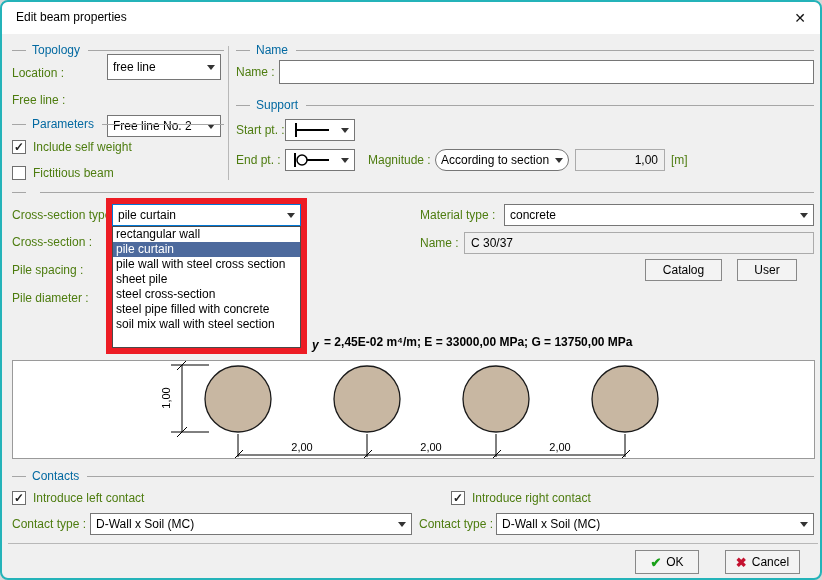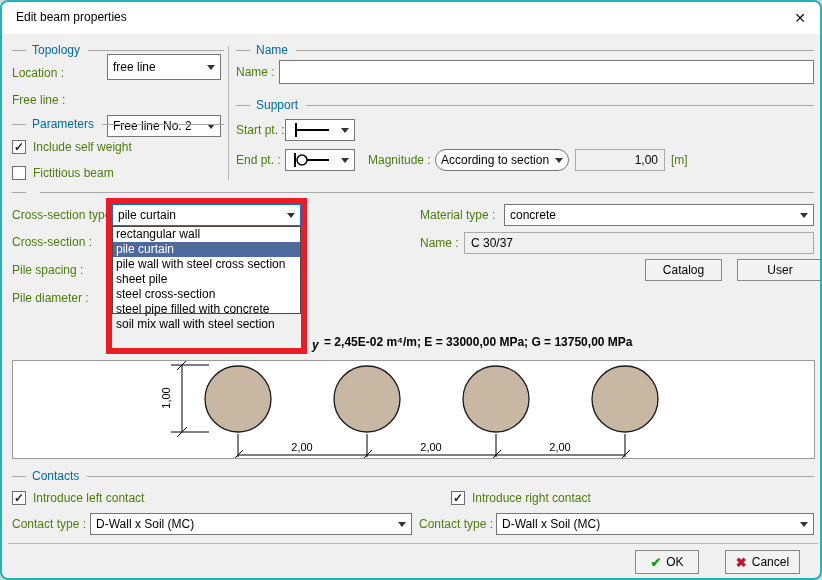--- a/index.html
+++ b/index.html
@@ -138,21 +138,21 @@
   <div class="lbl" style="left:10px; top:205px;">Cross-section type :</div>
   <div class="lbl" style="left:10px; top:232px;">Cross-section :</div>
   <div class="lbl" style="left:10px; top:260px;">Pile spacing :</div>
   <div class="lbl" style="left:10px; top:288px;">Pile diameter :</div>
 
   <div class="combo focused" style="left:110px; top:202px; width:189px; height:22px; z-index:6;">
     <span>pile curtain</span>
     <span class="arr"></span>
   </div>
 
-  <div class="ddlist" style="left:110px; top:224px; width:189px; height:88px;">
+  <div class="ddlist" style="left:110px; top:224px; width:189px; height:122px;">
     <div class="dditem">rectangular wall</div>
     <div class="dditem selected">pile curtain</div>
     <div class="dditem">pile wall with steel cross section</div>
     <div class="dditem">sheet pile</div>
     <div class="dditem">steel cross-section</div>
     <div class="dditem">steel pipe filled with concrete</div>
     <div class="dditem">soil mix wall with steel section</div>
   </div>
 
   <div class="redbox" style="left:104px; top:196px; width:201px; height:156px;"></div>
@@ -164,21 +164,21 @@
   </div>
 
   <div class="lbl" style="left:418px; top:233px;">Name :</div>
   <div class="field" style="left:462px; top:230px; width:350px; height:22px;">
     <span>C 30/37</span>
   </div>
 
   <div class="btn" style="left:643px; top:257px; width:77px; height:22px;">
     <span>Catalog</span>
   </div>
-  <div class="btn" style="left:735px; top:257px; width:86px; height:22px;">
+  <div class="btn" style="left:735px; top:257px; width:60px; height:22px;">
     <span>User</span>
   </div>
 
   <div class="props" style="left:310px; top:333px;">
     <span class="sub">y</span>
     <span>= 2,45E-02 m⁴/m; E = 33000,00 MPa; G = 13750,00 MPa</span>
   </div>
 
   <div class="diagram">
     <svg width="801" height="97" viewBox="0 0 801 97">

